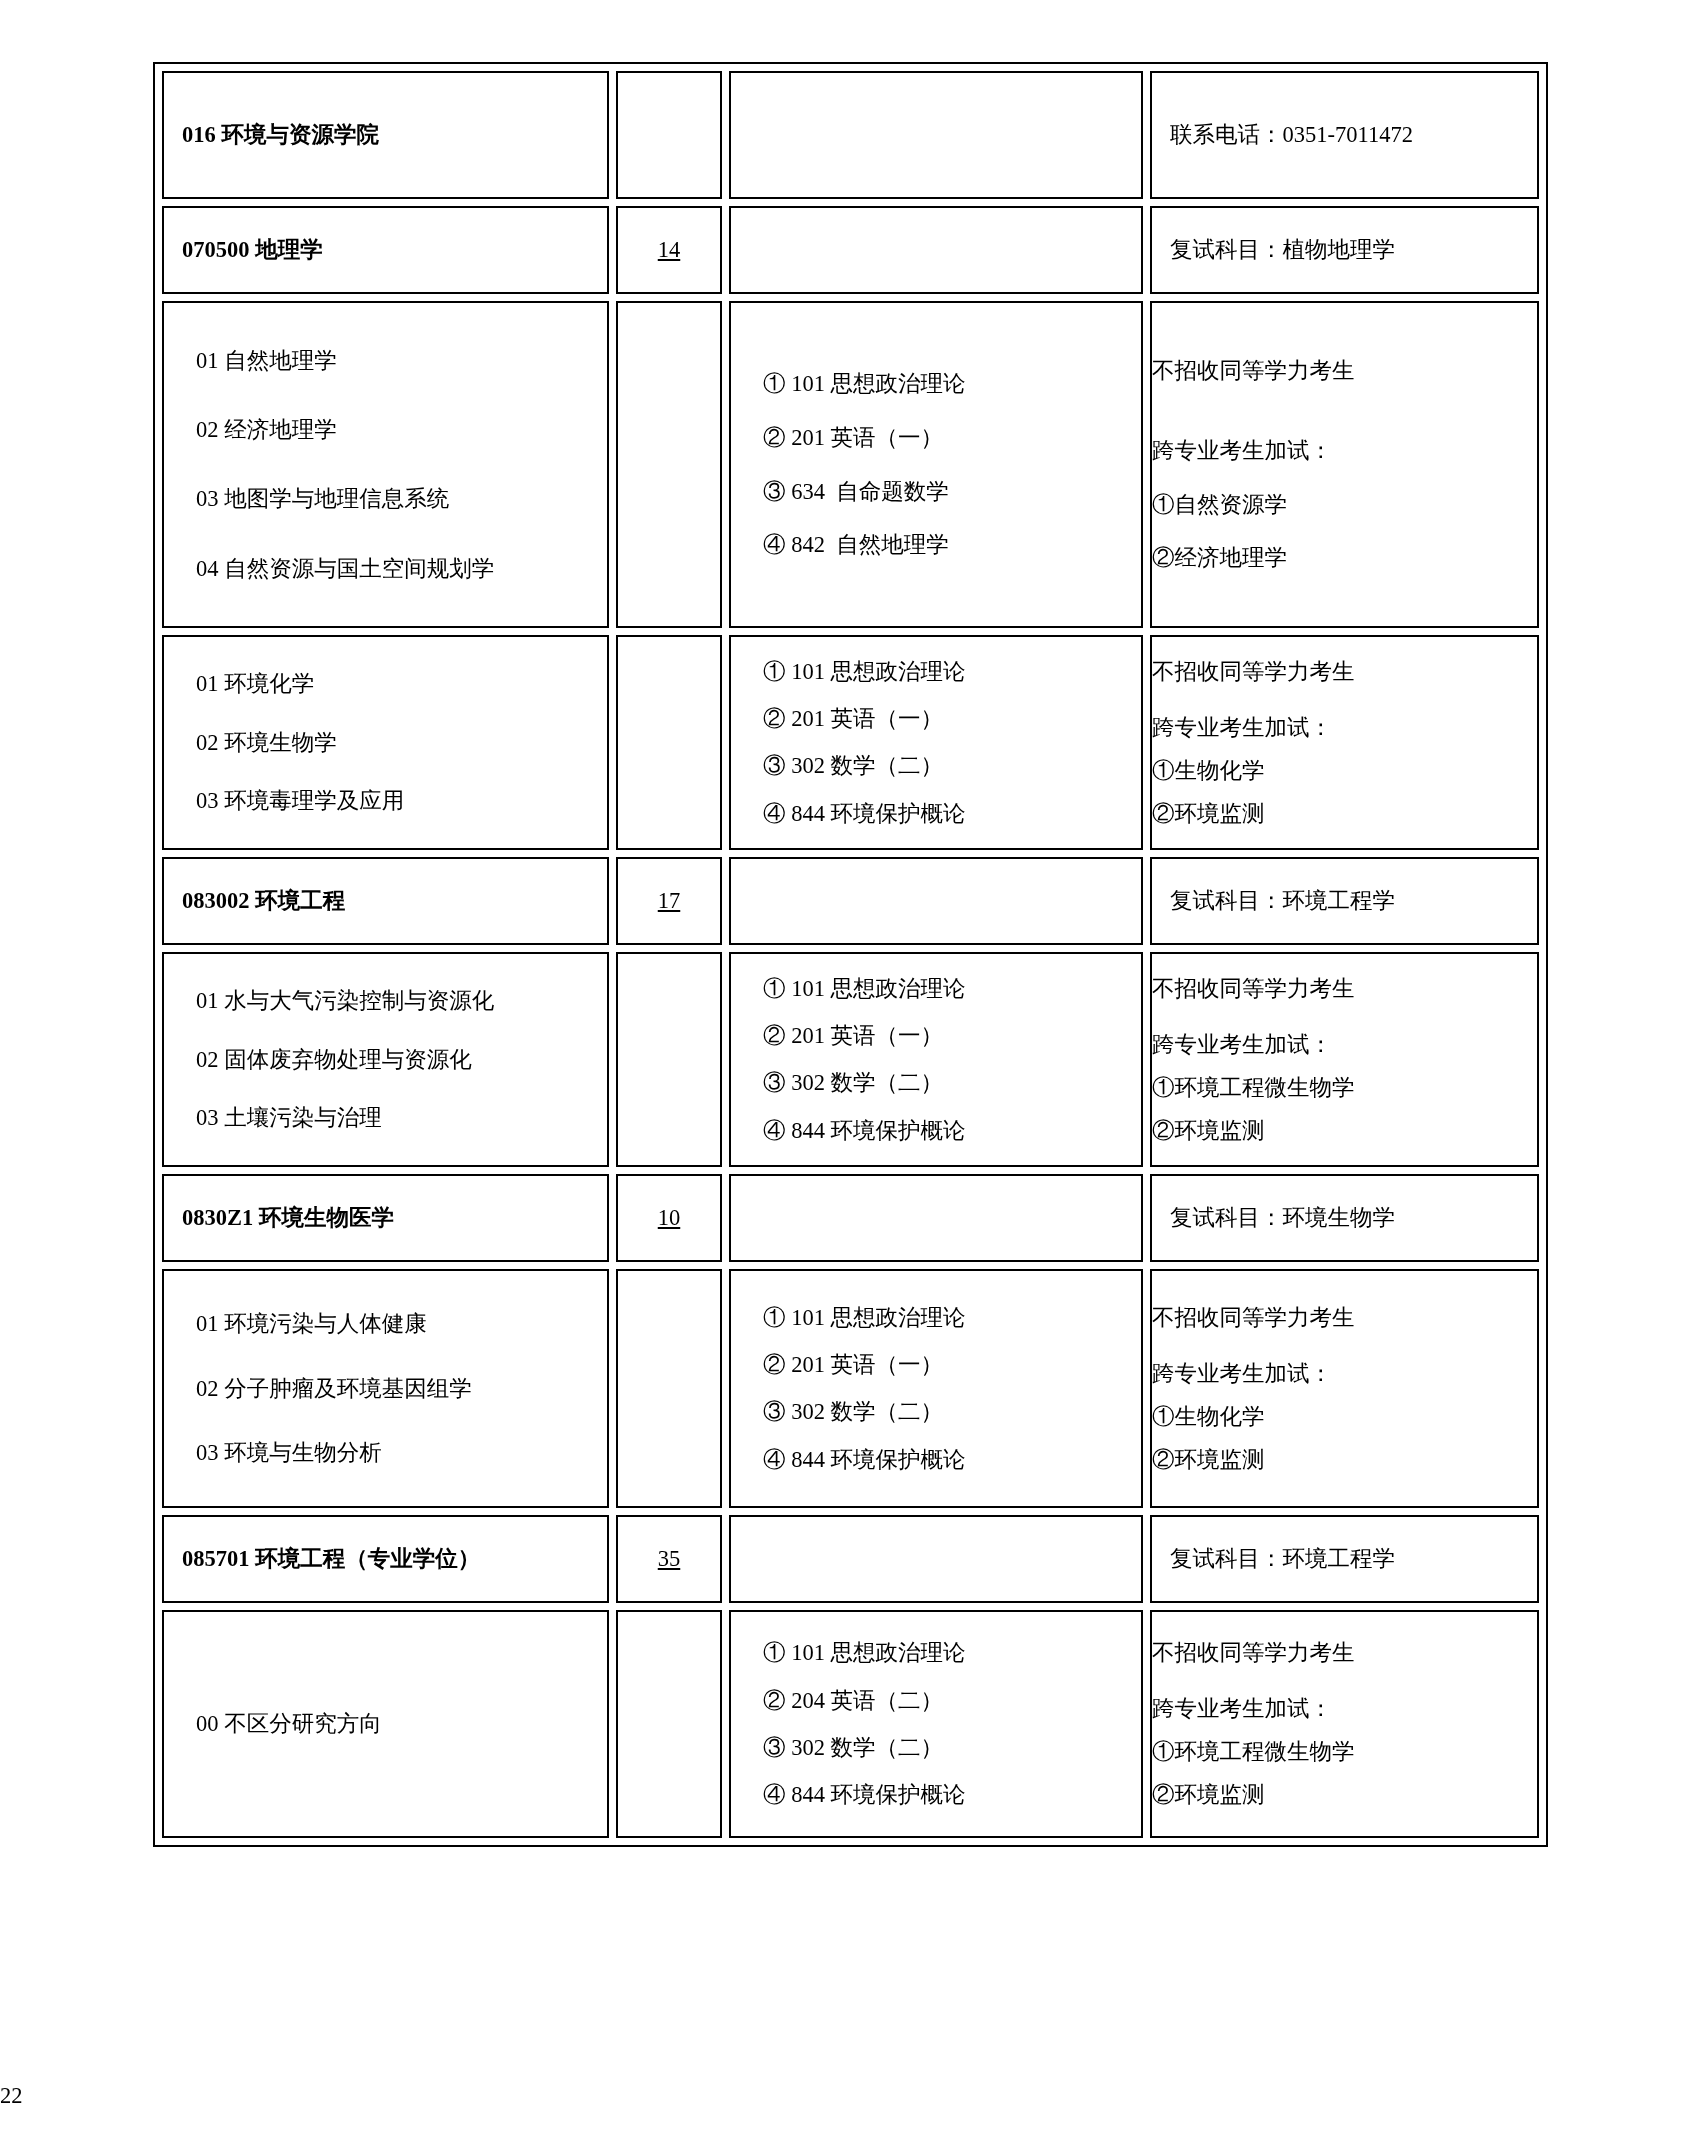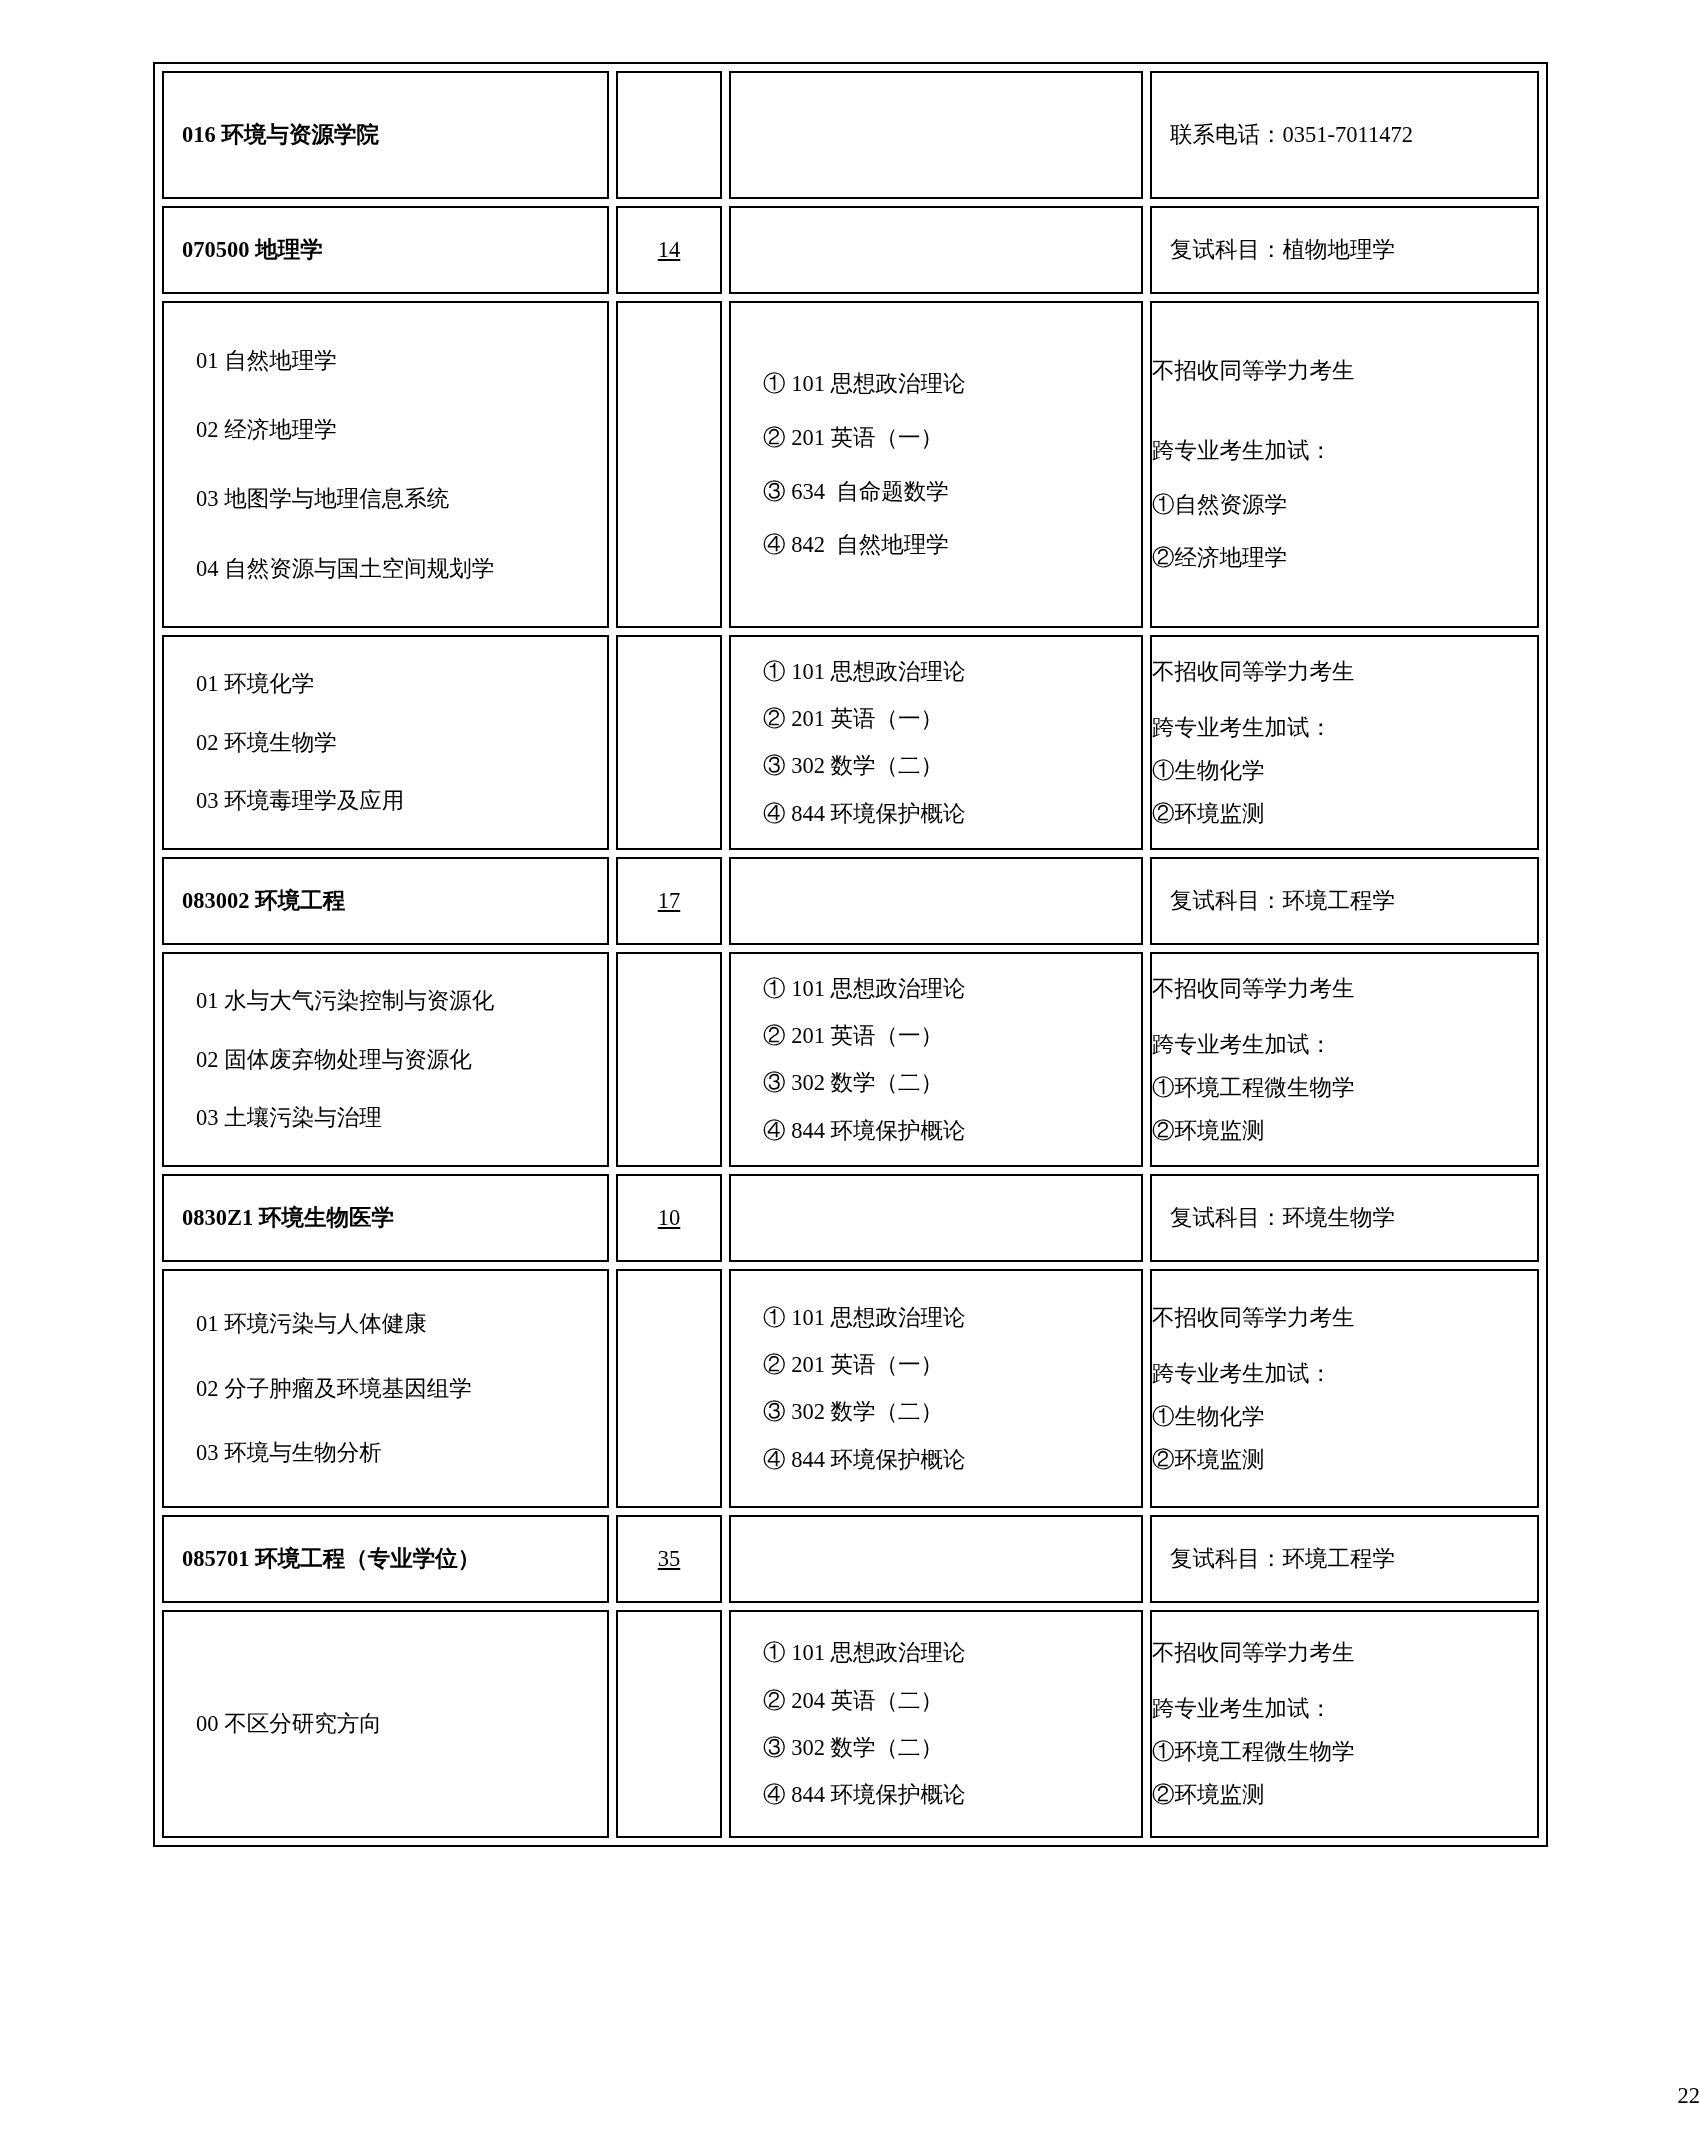--- a/index.html
+++ b/index.html
@@ -53,21 +53,21 @@
   .rtall .rems{gap:30px;}
   .rtall .rems .line:first-child{margin-bottom:26px;}
   .rmid .rems .line:first-child,
   .rmid9 .rems .line:first-child,
   .rmid11 .rems .line:first-child{margin-bottom:13px;}
   .num{align-items:center;text-decoration:underline;}
   .footer{
     position:absolute;
     left:0;top:2083px;
     width:100%;
-    text-align:right;
+    text-align:left;
     font-size:22.5px;
   }
 </style>
 </head>
 <body>
 
 <div class="page">
   <table class="grid">
     <colgroup>
       <col style="width:447px">

